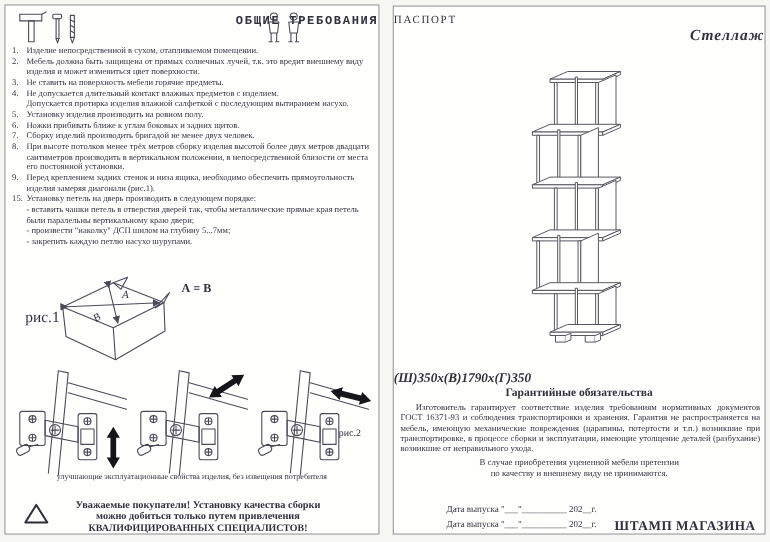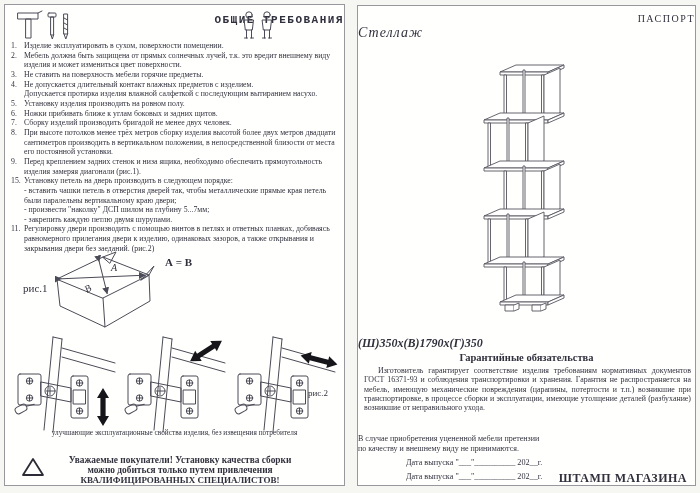--- a/index.html
+++ b/index.html
@@ -18,46 +18,46 @@
   .lp-title{position:absolute;left:0;top:9px;width:100%;text-align:right;
     font-size:11px;font-weight:bold;letter-spacing:1.5px;font-family:Liberation Mono, monospace;}
   .tools-wrap{position:absolute;left:10px;top:3px;}
   .people-wrap{position:absolute;left:236px;top:6px;}
   .req-list{position:absolute;left:6px;top:36px;width:331px;
     font-size:7.8px;line-height:1.24;}
   .item{display:flex;}
   .num{flex:0 0 13px;}
   .txt{flex:1;}
   .cont,.sub{margin-left:13px;}
-  .fig1-label{position:absolute;left:18px;top:277px;font-size:11px;}
+  .fig1-label{position:absolute;left:18px;top:277px;font-size:14px;}
   .fig1-eq{position:absolute;left:160px;top:251px;font-size:11px;font-weight:bold;}
   .fig1-svg{position:absolute;left:48px;top:246px;}
   .hinge-svg{position:absolute;top:328px;}
   #hinge-1{left:8px;} #hinge-2{left:118px;} #hinge-3{left:228px;}
   .fig2-label{position:absolute;left:303px;top:383px;font-size:9px;}
   .note{position:absolute;left:0;top:424px;width:100%;text-align:center;
     font-size:7.3px;line-height:1.18;}
   .warn-tri{position:absolute;left:16px;top:452px;}
   .warning{position:absolute;left:30px;top:450px;width:290px;text-align:center;
     font-size:9.4px;font-weight:bold;line-height:1.1;}
   .warning .w3{font-size:9px;}
 
   
-  .rp-title{position:absolute;left:0;top:7px;width:100%;text-align:right;
+  .rp-title{position:absolute;left:0;top:7px;width:100%;text-align:left;
     font-size:10px;letter-spacing:1.5px;}
-  .rp-product{position:absolute;left:0;top:19px;width:100%;text-align:left;
-    font-size:14px;font-weight:normal;font-style:italic;letter-spacing:1px;}
+  .rp-product{position:absolute;left:0;top:19px;width:100%;text-align:right;
+    font-size:14px;font-weight:bold;font-style:italic;letter-spacing:1px;}
   .shelf-svg{position:absolute;left:116px;top:48px;}
   .rp-dims{position:absolute;left:0;top:330px;width:100%;text-align:left;
     font-size:12px;font-weight:bold;font-style:italic;}
   .rp-war-title{position:absolute;left:0;top:346px;width:100%;text-align:center;
     font-size:10.5px;font-weight:600;}
   .rp-war-text{position:absolute;left:6px;top:360px;width:327px;
     font-size:7.9px;line-height:1.18;text-align:justify;text-indent:14px;}
-  .rp-claims{position:absolute;left:0;top:428px;width:100%;
+  .rp-claims{position:absolute;left:0;top:410px;width:100%;text-align:center;
     font-size:8px;line-height:1.3;}
   .rp-terms{position:absolute;left:48px;top:427px;font-size:8.2px;line-height:1.3;}
   .rp-date1{position:absolute;left:48px;top:452px;font-size:8.2px;}
   .rp-date2{position:absolute;left:48px;top:466px;font-size:8.2px;}
   .rp-stamp{position:absolute;right:8px;top:465px;font-size:12px;font-weight:bold;letter-spacing:0.5px;}
 
   svg{display:block;}
   .line-art{stroke:#4b4b57;fill:none;stroke-width:1;stroke-linecap:round;stroke-linejoin:round;}
   .svg-label{font-family:"Liberation Serif",serif;font-style:italic;font-size:10px;fill:#31313e;}
 </style>
@@ -122,21 +122,21 @@
       <g transform="translate(18,0)">
         <circle cx="8" cy="4" r="3.2"></circle>
           <path d="M3.5,9 h9 l-1.2,10 h-6.6 Z M5.5,19 v8 M10.5,19 v8 M3.5,27 h3 M9.5,27 h3"></path>
       </g>
     </svg>
   </div>
 
   <div class="req-list">
     <div class="item">
         <span class="num">1.</span>
-        <span class="txt">Изделие эксплуатировать в сухом, поверхности помещении.</span>
+        <span class="txt">Изделие непосредственной в сухом, отапливаемом помещении.</span>
       </div>
     <div class="item">
         <span class="num">2.</span>
         <span class="txt">Мебель должна быть защищена от прямых солнечных лучей, т.к. это вредит внешнему виду изделия и может измениться цвет поверхности.</span>
       </div>
     <div class="item">
         <span class="num">3.</span>
         <span class="txt">Не ставить на поверхность мебели горячие предметы.</span>
       </div>
     <div class="item">
@@ -163,25 +163,21 @@
     <div class="item">
         <span class="num">9.</span>
         <span class="txt">Перед креплением задних стенок и низа ящика, необходимо обеспечить прямоугольность изделия замеряя диагонали (рис.1).</span>
       </div>
     <div class="item">
         <span class="num">15.</span>
         <span class="txt">Установку петель на дверь производить в следующем порядке:</span>
       </div>
     <div class="sub">- вставить чашки петель в отверстия дверей так, чтобы металлические прямые края петель были паралельны вертикальному краю двери;</div>
     <div class="sub">- произвести "наколку" ДСП шилом на глубину 5...7мм;</div>
-    <div class="sub">- закрепить каждую петлю двумя шурупами.</div>
-    <div class="item">
-        <span class="num">11.</span>
-        <span class="txt">Регулировку двери производить с помощью винтов в петлях и ответных планках, добиваясь равномерного прилегания двери к изделию, одинаковых зазоров, а также открывания и закрывания двери без заеданий. (рис.2)</span>
-      </div>
+    <div class="sub">- закрепить каждую петлю насухо шурупами.</div>
   </div>
 
   <div class="fig1-label">рис.1</div>
   <div class="fig1-eq">А = В</div>
 
   <svg class="fig1-svg" width="104" height="84" viewBox="0 0 104 84">
     <g class="line-art">
       <path d="M4,28 L50,6 L96,24 L50,47 Z"></path>
       <path d="M50,6 L63,1 L57,12 Z M96,24 L101,15 L88,29 Z"></path>
       <path d="M4,28 L7,55 L52,76 L50,47 M52,76 L97,50 L96,24"></path>

